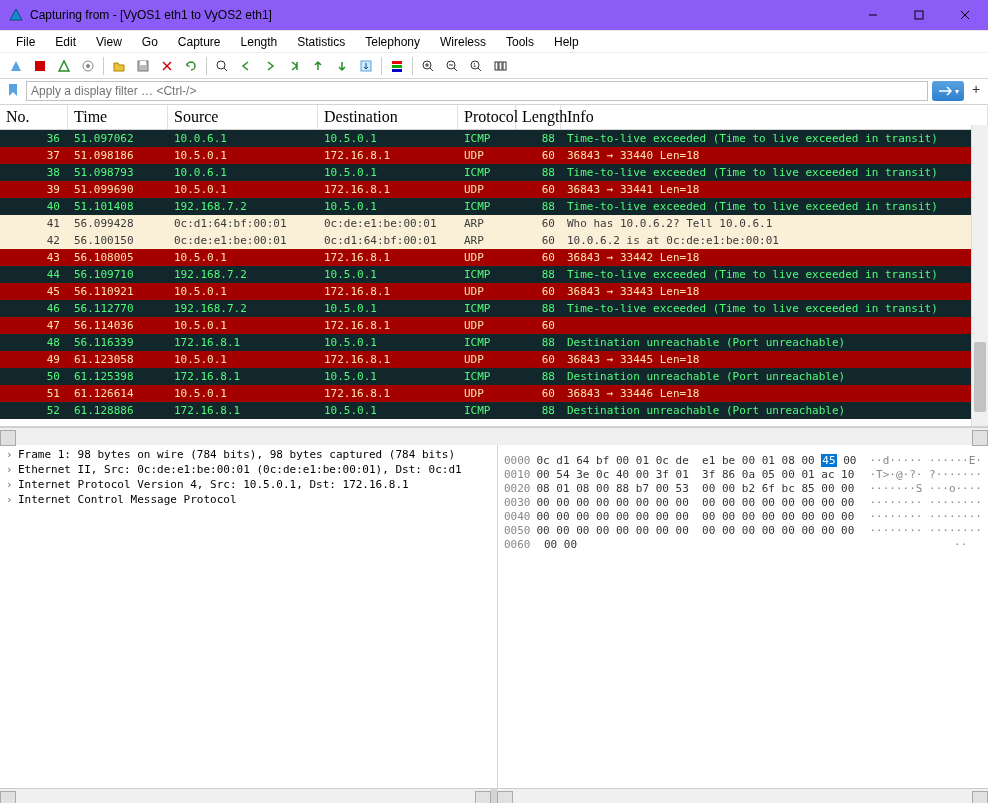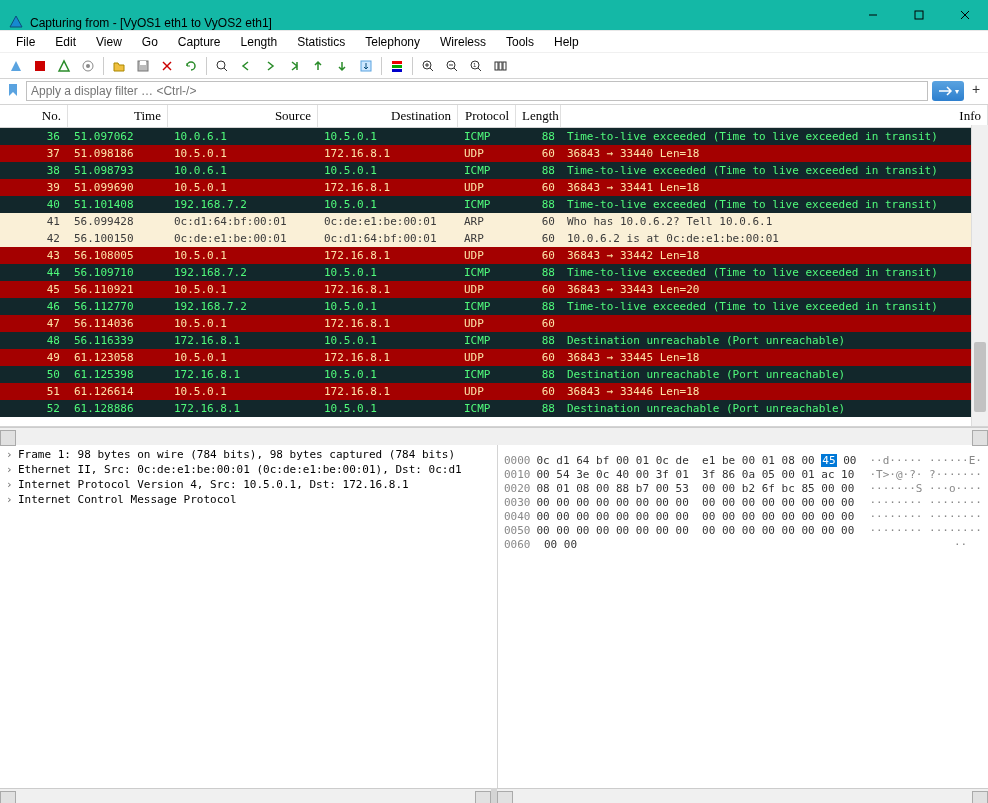--- a/index.html
+++ b/index.html
@@ -1,34 +1,34 @@
 <!DOCTYPE html>
 <html><head>
 <meta charset="utf-8">
 <style>
   * { box-sizing: border-box; margin: 0; padding: 0; }
   html, body { width: 988px; height: 803px; font-family: "Segoe UI", Tahoma, sans-serif; font-size: 12px; overflow: hidden; background: #fff; }
-  .titlebar { height: 31px; background: #14b8a6; border-bottom: 1px solid #e8e8e8; display: flex; align-items: flex-end; padding-left: 8px; }
+  .titlebar { height: 31px; background: #8b5cf6; border-bottom: 1px solid #e8e8e8; display: flex; align-items: center; padding-left: 8px; }
   .titlebar-icon { width: 16px; height: 16px; margin-right: 6px; }
   .titlebar-text { flex: 1; font-size: 12px; color: #000; }
   .win-controls { display: flex; height: 100%; }
   .win-btn { width: 46px; height: 100%; display: flex; align-items: center; justify-content: center; cursor: pointer; }
   .menubar { height: 22px; display: flex; align-items: center; padding-left: 6px; font-size: 12px; border-bottom: 1px solid #f0f0f0; }
   .menubar span { padding: 3px 10px; cursor: pointer; }
   .toolbar { height: 26px; display: flex; align-items: center; padding: 2px 4px; border-bottom: 1px solid #d4d4d4; gap: 0; }
   .tbtn { width: 22px; height: 22px; display: flex; align-items: center; justify-content: center; margin: 0 1px; border: 1px solid transparent; border-radius: 2px; }
   .tsep { width: 1px; height: 18px; background: #ccc; margin: 0 3px; }
   .filterbar { height: 26px; display: flex; align-items: flex-start; padding: 2px 4px; border-bottom: 1px solid #d4d4d4; gap: 4px; }
   .filter-bm { width: 18px; height: 18px; display:flex; align-items:center; justify-content:center; }
   .filter-input { flex: 1; height: 20px; border: 1px solid #c0c0c0; padding: 0 4px; font-size: 12px; color: #888; }
   .filter-arrow { width: 32px; height: 20px; background: linear-gradient(#5aa3e0,#2d7fce); border-radius: 3px; display:flex; align-items:center; justify-content:center; color:#fff; }
   .filter-plus { width: 16px; height:16px; display:flex; align-items:center; justify-content:center; font-size:14px; color:#333; }
   .packet-list { height: 322px; overflow: auto; border-bottom: 1px solid #d4d4d4; font-family: Consolas, monospace; font-size: 11px; position: relative; }
   .pl-header { display: flex; background: #fff; border-bottom: 1px solid #d4d4d4; position: sticky; top:0; font-family: "Segoe UI"; }
-  .pl-header div { padding: 3px 6px; border-right: 1px solid #e0e0e0; font-size:13px;text-align:right; }
+  .pl-header div { padding: 3px 6px; border-right: 1px solid #e0e0e0; font-size:16px; }
   .col-no { width: 68px; text-align:left; }
   .col-time { width: 100px; }
   .col-src { width: 150px; }
   .col-dst { width: 140px; }
   .col-proto { width: 58px; }
   .col-len { width: 45px; text-align:right; }
   .col-info { flex: 1; }
   .pl-row { display: flex; height: 17px; line-height:17px; white-space: nowrap; }
   .pl-row div { padding: 0 6px; overflow:hidden; }
   .pl-row .col-no { text-align:right; padding-right: 8px; }
@@ -331,21 +331,21 @@
         <div class="col-len">88</div>
         <div class="col-info">Time-to-live exceeded (Time to live exceeded in transit)</div>
       </div>
       <div class="pl-row row-udp-red">
         <div class="col-no">45</div>
         <div class="col-time">56.110921</div>
         <div class="col-src">10.5.0.1</div>
         <div class="col-dst">172.16.8.1</div>
         <div class="col-proto">UDP</div>
         <div class="col-len">60</div>
-        <div class="col-info">36843 → 33443 Len=20</div>
+        <div class="col-info">36843 → 33443 Len=18</div>
       </div>
       <div class="pl-row row-icmp-dark">
         <div class="col-no">46</div>
         <div class="col-time">56.112770</div>
         <div class="col-src">192.168.7.2</div>
         <div class="col-dst">10.5.0.1</div>
         <div class="col-proto">ICMP</div>
         <div class="col-len">88</div>
         <div class="col-info">Time-to-live exceeded (Time to live exceeded in transit)</div>
       </div>

